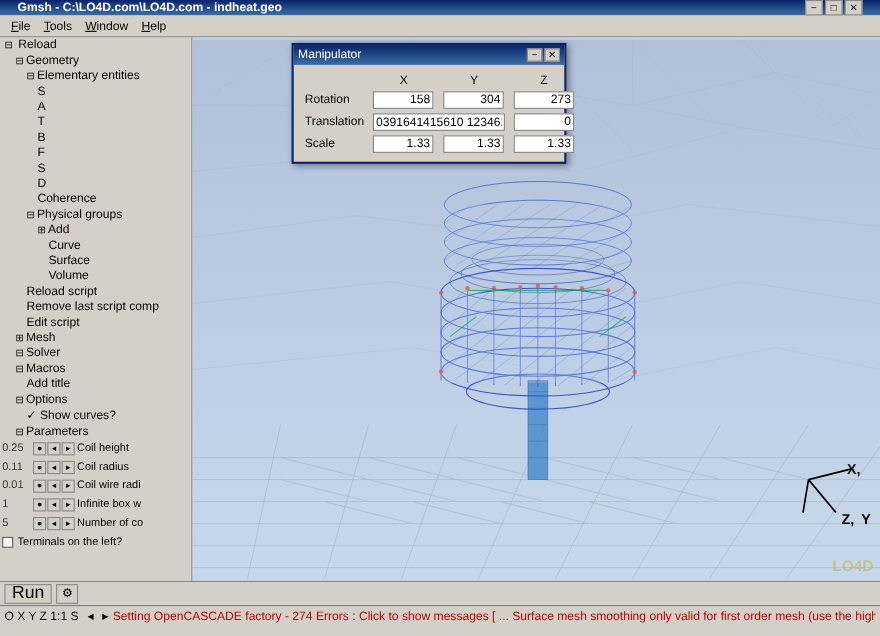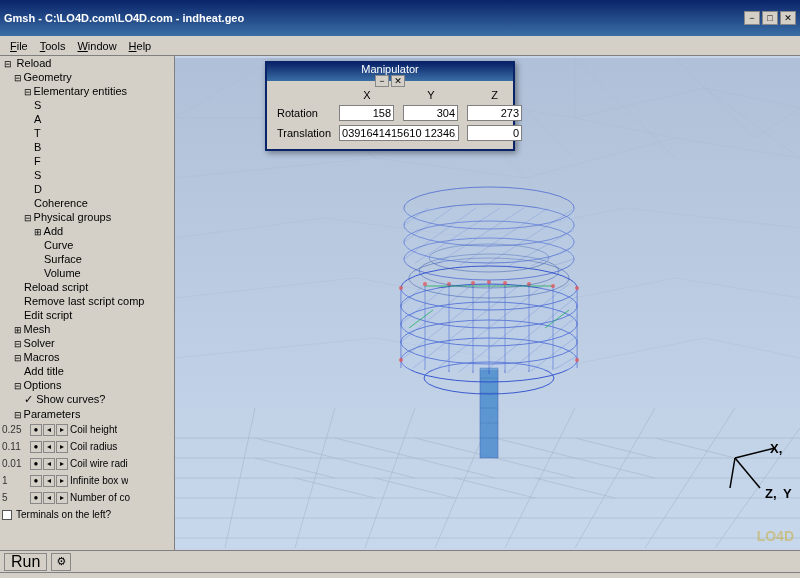--- a/index.html
+++ b/index.html
@@ -2,24 +2,24 @@
 <html><head>
   <meta charset="utf-8">
   <style>
     * { margin: 0; padding: 0; box-sizing: border-box; }
     body { width: 800px; height: 578px; overflow: hidden; font-family: 'Segoe UI', Tahoma, Geneva, Verdana, sans-serif; font-size: 12px; background: #d4d0c8; }
 
     
     .title-bar {
       background: linear-gradient(to bottom, #0a246a, #3a6ea5);
       color: white;
-      height: 36px;
+      height: 14px;
       display: flex;
       align-items: center;
-      padding: 0 4px;
+      padding: 0 16px;
       justify-content: space-between;
     }
     .title-bar-text { font-size: 11px; font-weight: bold; }
     .title-bar-buttons { display: flex; gap: 2px; }
     .title-bar-btn {
       width: 16px; height: 14px; background: #d4d0c8; border: 1px solid #888;
       font-size: 9px; display: flex; align-items: center; justify-content: center;
       cursor: pointer; color: #000;
     }
 
@@ -155,21 +155,20 @@
     }
     .dialog-title {
       background: linear-gradient(to bottom, #0a246a, #3a6ea5);
       color: white;
       height: 18px;
       display: flex;
       align-items: center;
       padding: 0 4px;
       justify-content: space-between;
       font-size: 11px;
-      flex-direction: column;
     }
     .dialog-close {
       width: 14px; height: 12px; background: #d4d0c8; border: 1px solid #888;
       color: #000; font-size: 9px; display: flex; align-items: center; justify-content: center;
       cursor: pointer;
     }
     .dialog-body { padding: 6px; }
     .dialog-table { width: 100%; border-collapse: collapse; }
     .dialog-table th {
       text-align: center; font-weight: normal; font-size: 11px; padding: 2px 4px;
@@ -551,20 +550,26 @@
               <td>Rotation</td>
               <td><input type="text" value="158" style=""></td>
               <td><input type="text" value="304" style=""></td>
               <td><input type="text" value="273" style=""></td>
             </tr>
             <tr>
               <td>Translation</td>
               <td colspan="2"><input class="dialog-input-wide" type="text" value="0391641415610 1234622921120" style=""></td>
               <td><input type="text" value="0" style=""></td>
             </tr>
+            <tr>
+              <td>Scale</td>
+              <td><input type="text" value="1.33" style=""></td>
+              <td><input type="text" value="1.33" style=""></td>
+              <td><input type="text" value="1.33" style=""></td>
+            </tr>
           </tbody>
         </table>
       </div>
     </div>
 
     <div class="watermark">LO4D</div>
   </div>
 
 </div>
 

